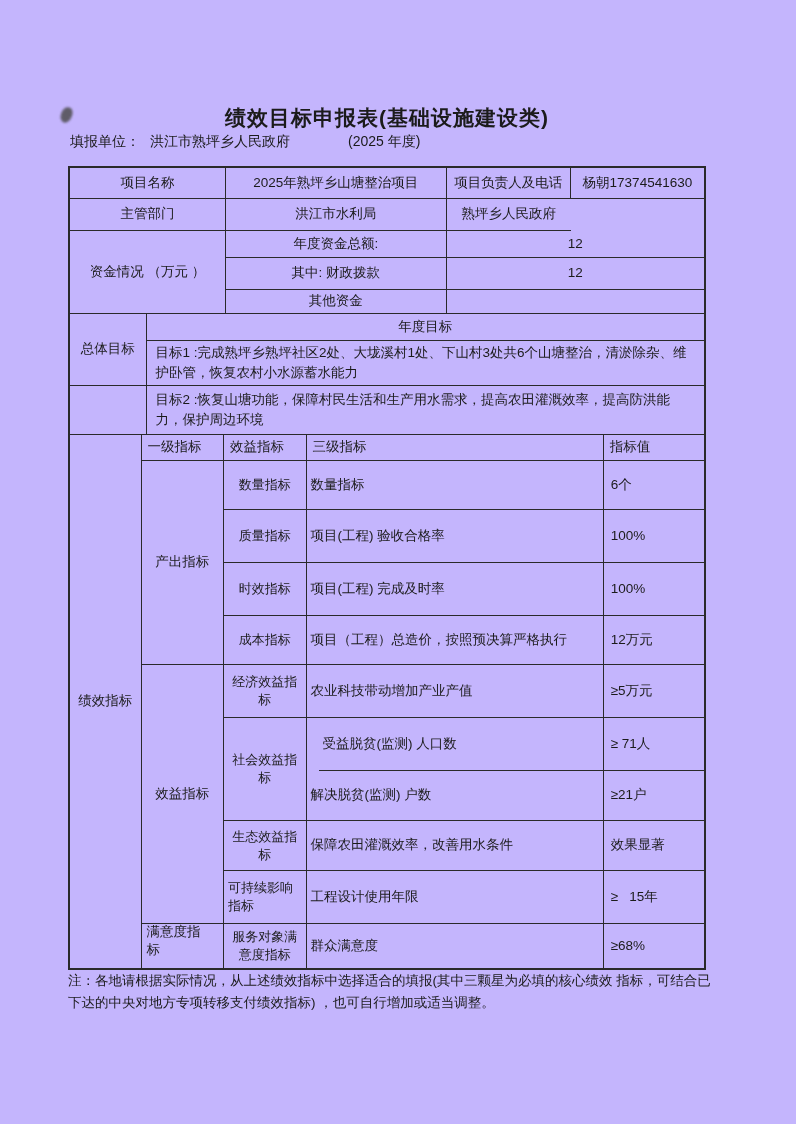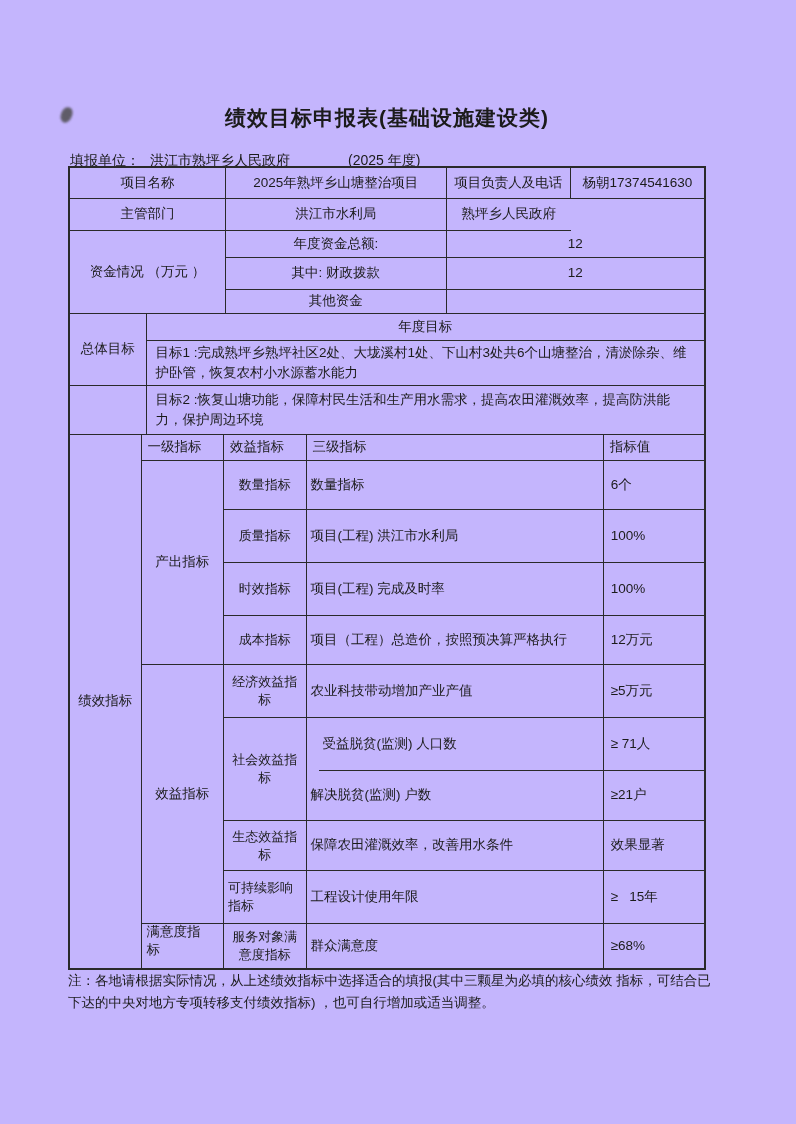--- a/index.html
+++ b/index.html
@@ -11,21 +11,21 @@
   }
   .title {
     position:absolute; top:104px; left:68px; width:638px;
     text-align:center; font-size:21px; font-weight:bold; letter-spacing:1px;
   }
   .smudge {
     position:absolute; left:61px; top:107px; width:11px; height:16px;
     background:#474744; border-radius:55% 45% 60% 50%;
     transform:rotate(18deg); filter:blur(1px); opacity:.8;
   }
-  .fill-line { position:absolute; left:70px; top:152px; width:636px; font-size:14px; }
+  .fill-line { position:absolute; left:70px; top:133px; width:636px; font-size:14px; }
   .fill-line .val { margin-left:10px; }
   .fill-line .year { position:absolute; left:278px; top:0; }
 
   .tbl {
     position:absolute; left:68px; top:166px; width:638px;
     border:2px solid #2a2a2a; box-sizing:border-box;
     font-size:13.5px; line-height:1.35;
   }
   .sec { display:grid; width:100%; }
   .sec1 { grid-template-columns:24.61% 34.80% 19.59% 21.00%; grid-template-rows:31px 32px; }
@@ -107,21 +107,21 @@
       <div class="c hdr" style="grid-row:1; grid-column:4;">三级指标</div>
       <div class="c hdr nr" style="grid-row:1; grid-column:5;">指标值</div>
 
       <div class="c" style="grid-row:2 / span 4; grid-column:2;">产出指标</div>
 
       <div class="c small" style="grid-row:2; grid-column:3;">数量指标</div>
       <div class="c left" style="grid-row:2; grid-column:4;">数量指标</div>
       <div class="c nr val" style="grid-row:2; grid-column:5;">6个</div>
 
       <div class="c small" style="grid-row:3; grid-column:3;">质量指标</div>
-      <div class="c left" style="grid-row:3; grid-column:4;">项目(工程) 洪江市水利局</div>
+      <div class="c left" style="grid-row:3; grid-column:4;">项目(工程) 验收合格率</div>
       <div class="c nr val" style="grid-row:3; grid-column:5;">100%</div>
 
       <div class="c small" style="grid-row:4; grid-column:3;">时效指标</div>
       <div class="c left" style="grid-row:4; grid-column:4;">项目(工程) 完成及时率</div>
       <div class="c nr val" style="grid-row:4; grid-column:5;">100%</div>
 
       <div class="c small" style="grid-row:5; grid-column:3;">成本指标</div>
       <div class="c left" style="grid-row:5; grid-column:4;">项目（工程）总造价，按照预决算严格执行</div>
       <div class="c nr val" style="grid-row:5; grid-column:5;">12万元</div>
 

